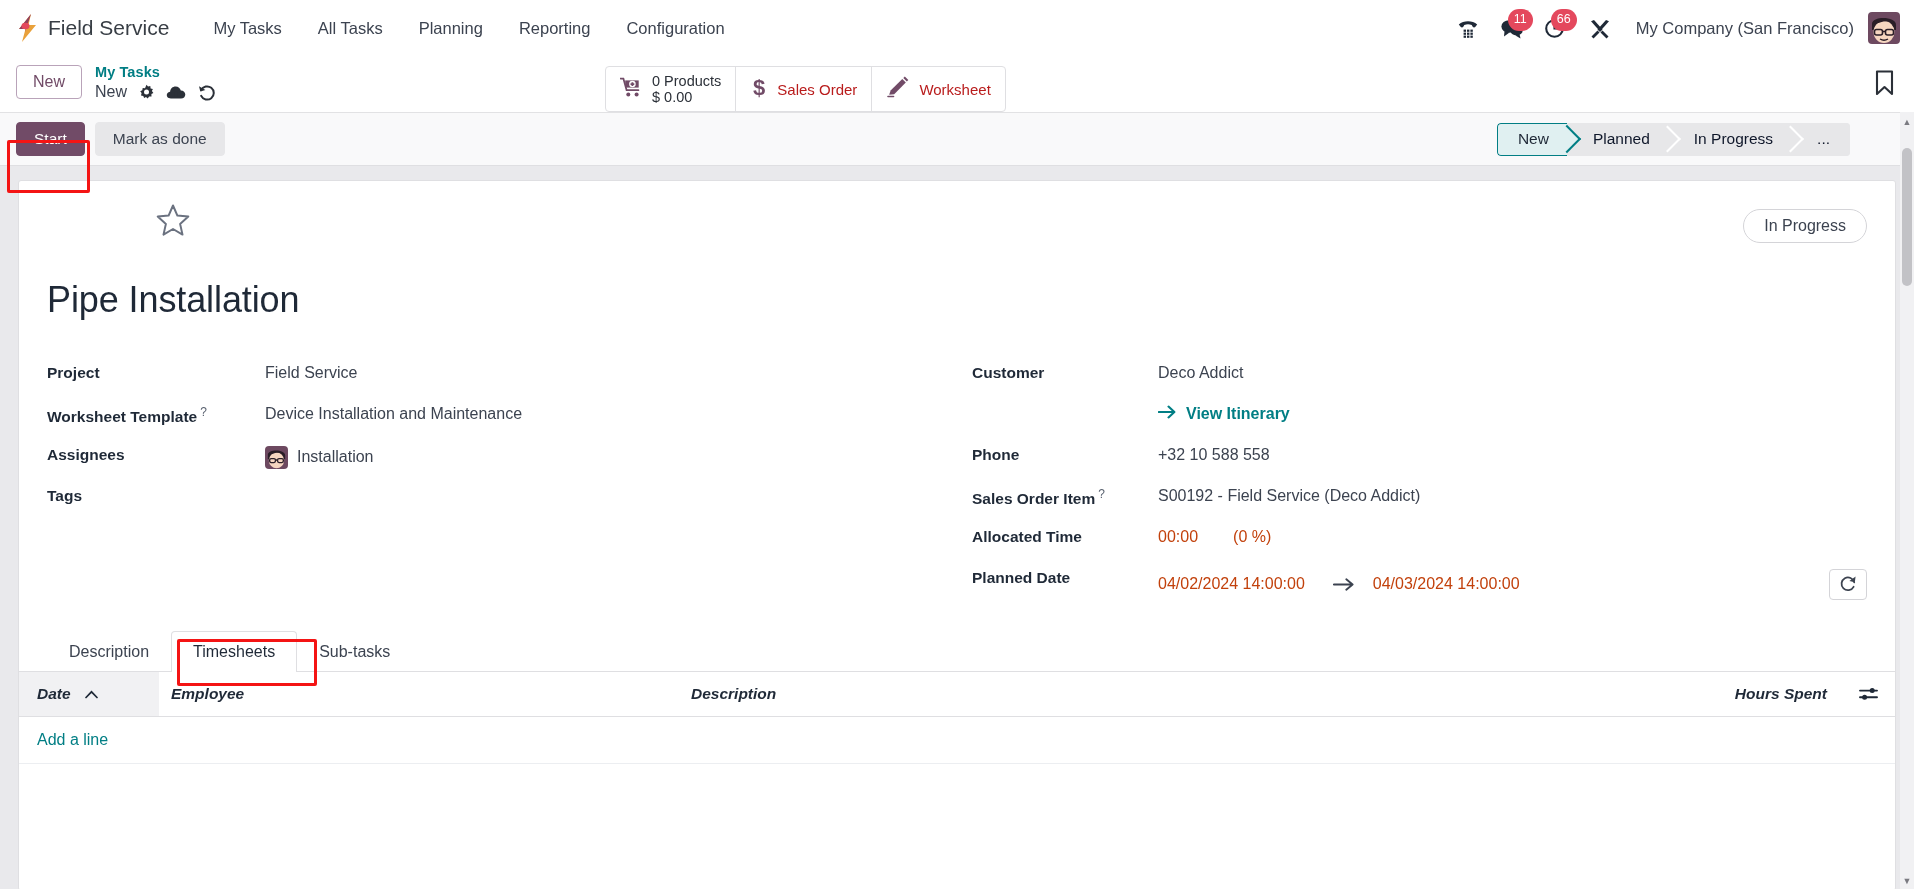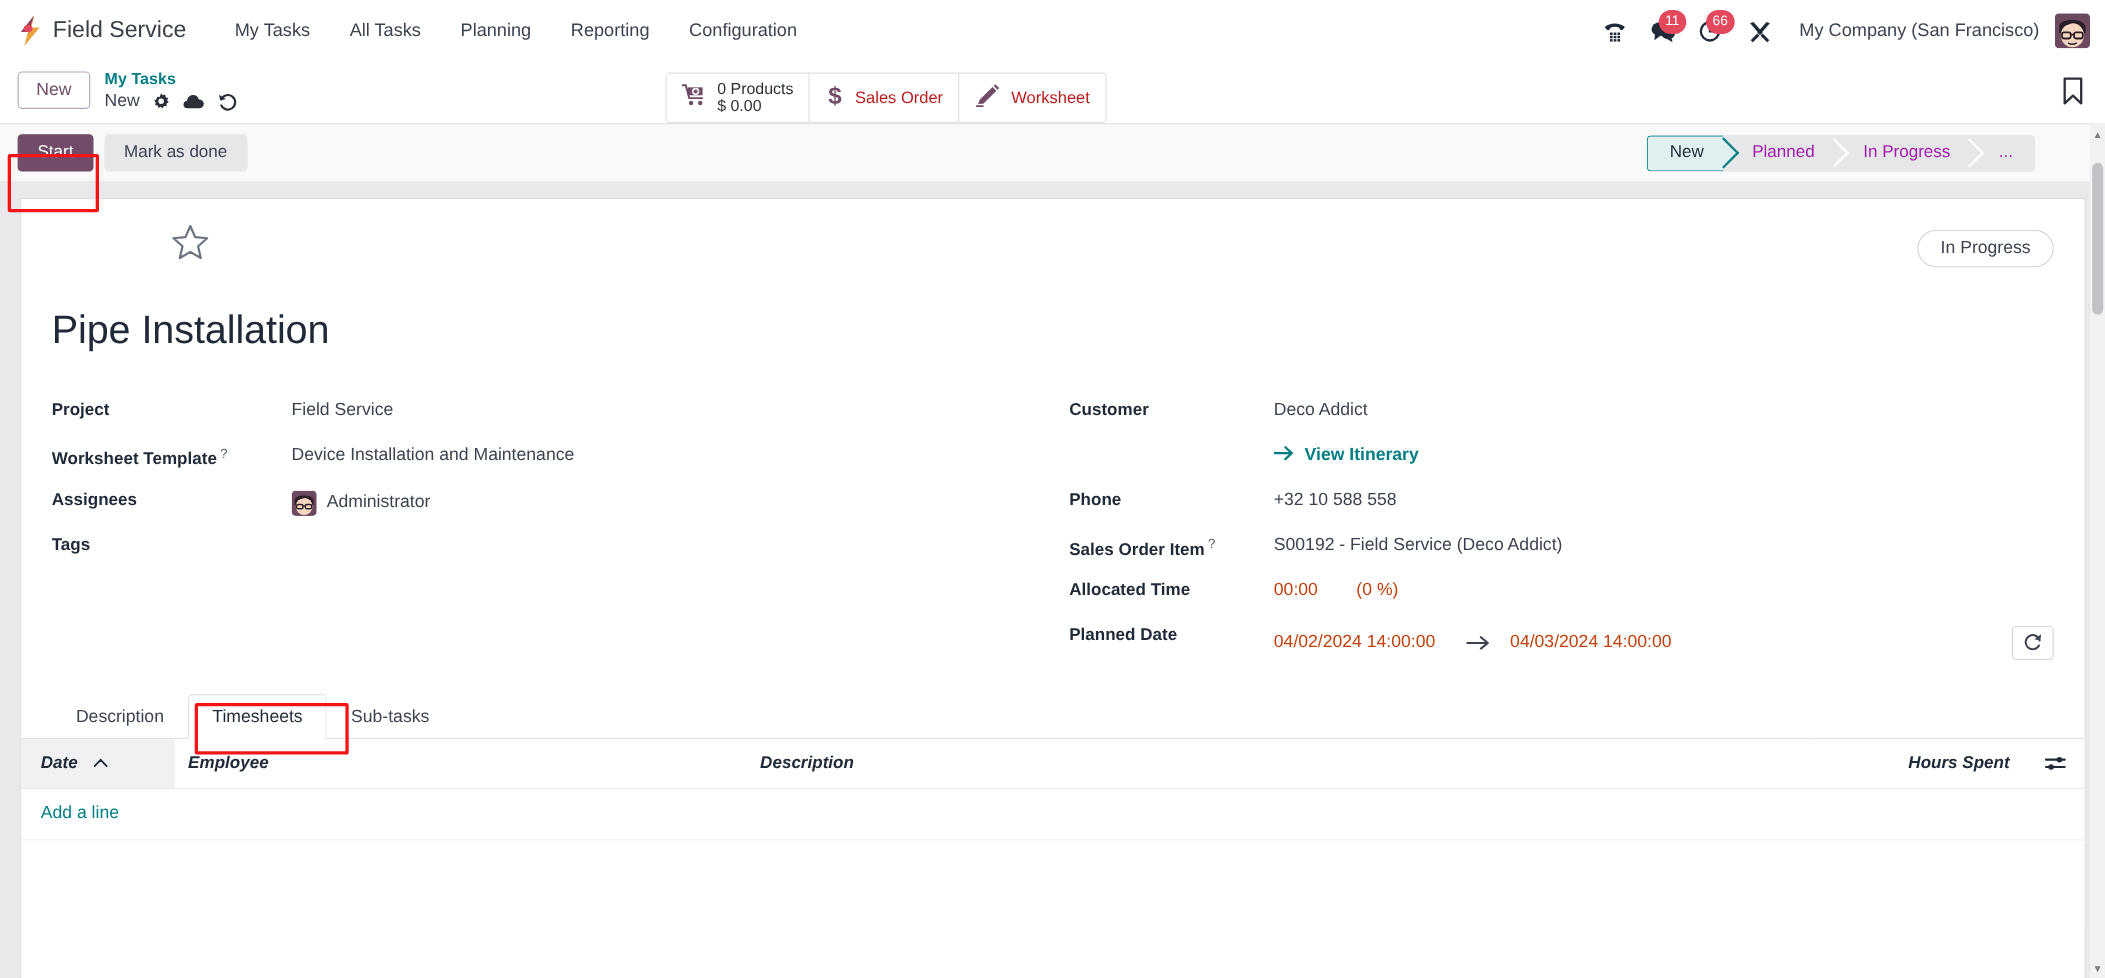--- a/index.html
+++ b/index.html
@@ -220,21 +220,21 @@
     border-radius: 4px;
     height: 33px;
     overflow: hidden;
   }
   .sb-step {
     position: relative;
     display: flex;
     align-items: center;
     padding: 0 18px 0 26px;
     font-size: 15.5px;
-    color: #a21caf;
+    color: #0f172a;
     cursor: pointer;
     background: #e7e7e9;
     white-space: nowrap;
   }
   .sb-step::after {
     content: "";
     position: absolute;
     right: -9px; top: 50%;
     width: 17px; height: 17px;
     transform: translateY(-50%) rotate(45deg);
@@ -679,21 +679,21 @@
                 <svg width="23" height="23" viewBox="0 0 32 32">
                   <rect width="32" height="32" fill="#6d4960"></rect>
                   <path d="M4 12 C4 4 28 4 28 13 L28 18 L4 18 Z" fill="#2a1e27"></path>
                   <ellipse cx="16" cy="20" rx="10.5" ry="11" fill="#f6d6c0"></ellipse>
                   <path d="M4.5 11 C8 6 24 6 27.5 12 C24 9.5 18 8 12 10.5 C9 11.5 6 12.5 4.5 11 Z" fill="#2a1e27"></path>
                   <rect x="6.5" y="17.5" width="8" height="5.5" rx="2" fill="none" stroke="#2a1e27" stroke-width="1.8"></rect>
                   <rect x="17.5" y="17.5" width="8" height="5.5" rx="2" fill="none" stroke="#2a1e27" stroke-width="1.8"></rect>
                   <line x1="14.5" y1="19.5" x2="17.5" y2="19.5" stroke="#2a1e27" stroke-width="1.8"></line>
                 </svg>
               </span>
-              <span>Administrator</span>
+              <span>Installation</span>
             </div>
           </div>
 
           <div class="field-row">
             <div class="field-label">Tags</div>
             <div class="field-value empty"></div>
           </div>
         </div>
 
         <div class="col-right">

